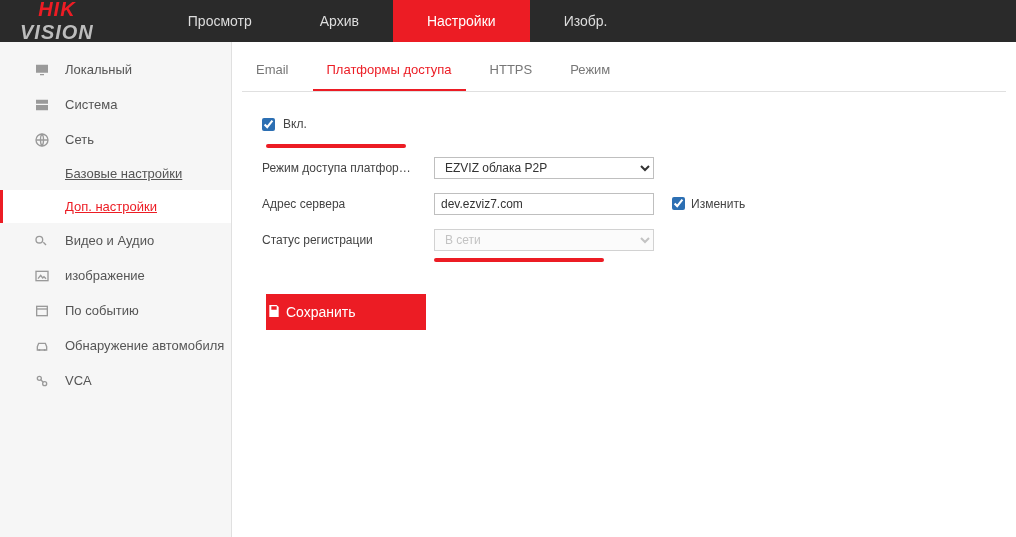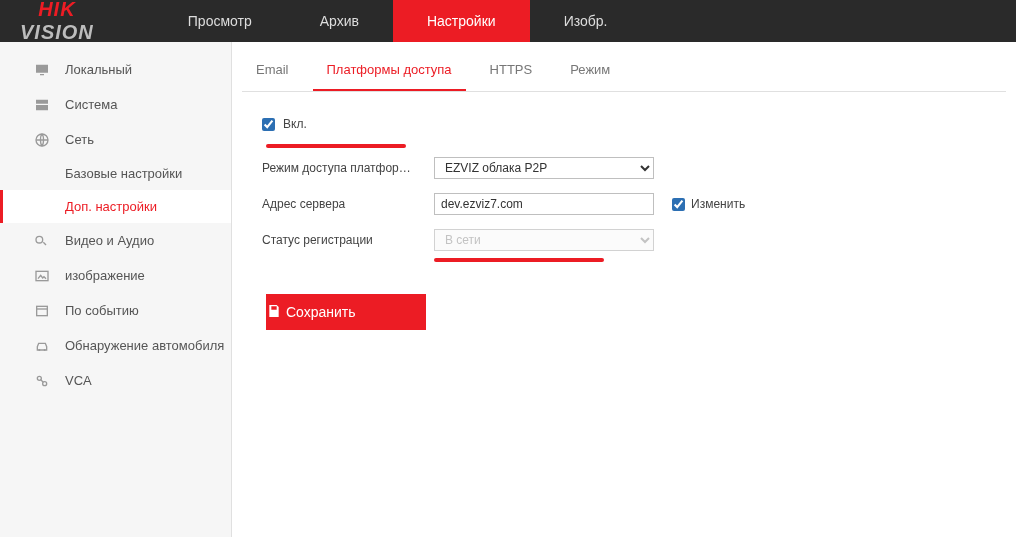--- a/index.html
+++ b/index.html
@@ -77,20 +77,21 @@
     .sidebar-item svg { fill: #9a9a9a; }
     .sidebar-subitem {
       display: flex;
       align-items: center;
       height: 33px;
       padding-left: 62px;
       cursor: pointer;
       color: #555;
       font-size: 13px;
       border-left: 3px solid transparent;
+      text-decoration: underline;
     }
     .sidebar-subitem.active {
       background: #fff;
       color: #ec1c24;
       border-left: 3px solid #ec1c24;
     }
 
     
     .content {
       flex: 1;
@@ -146,21 +147,21 @@
       padding: 0 6px;
       color: #333;
       background: #fff;
     }
     select:disabled, input:disabled {
       color: #aaa;
       background: #fafafa;
     }
     .after-input {
       display: flex;
-      align-items: flex-end;
+      align-items: flex-start;
       margin-left: 18px;
       font-size: 12px;
       color: #444;
     }
     .after-input input[type="checkbox"] { margin-right: 6px; }
 
     .red-underline1 {
       position: relative;
       top: -4px;
       left: 4px;

